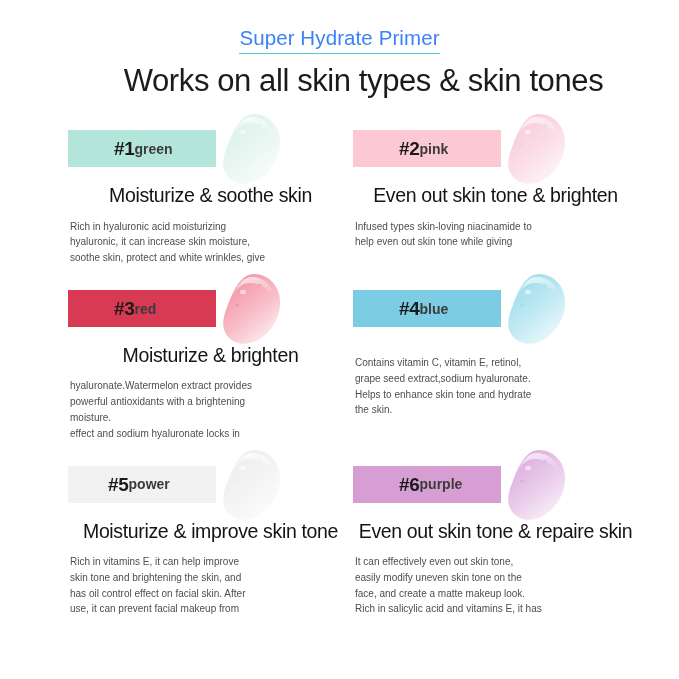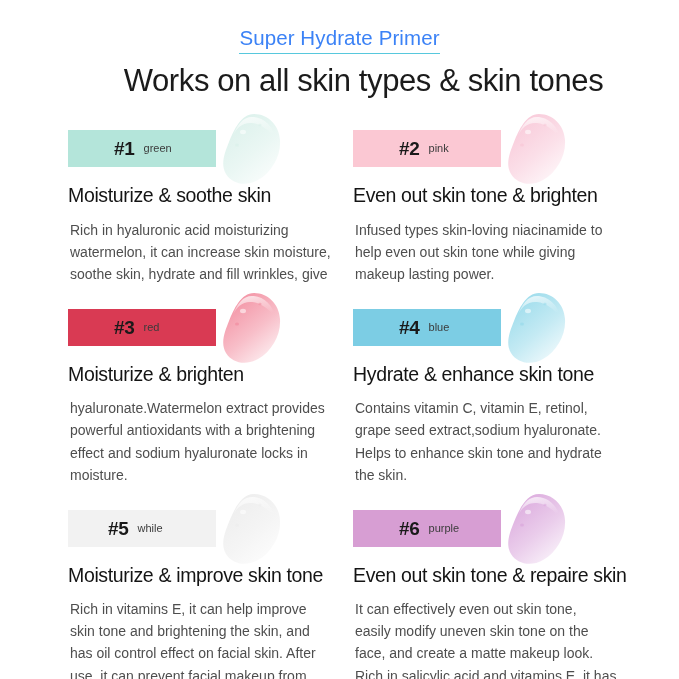--- a/index.html
+++ b/index.html
@@ -81,24 +81,23 @@
   }
   .swatch-num {
     font-size: 19px;
     font-weight: 700;
     color: #1a1a1a;
     margin-left: 46px;
     letter-spacing: -0.3px;
     line-height: 1;
   }
   .swatch-name {
-    font-size: 11px;
-    font-weight: 400;
+    font-size: 14px;
+    font-weight: 700;
     color: #3b3b3b;
-    margin-left: 9px;
     line-height: 1;
   }
   
   .card.white .swatch-num { margin-left: 40px; }
 
   .blob {
     position: absolute;
     left: 145px;
     top: -6px;
     width: 72px;
@@ -108,24 +107,25 @@
 
   
   .card-title {
     margin: 0;
     font-size: 19.5px;
     font-weight: 400;
     color: #141414;
     letter-spacing: -0.35px;
     line-height: 1.2;
     white-space: nowrap;
+    text-align: center;
   }
   .card-body {
     margin: 11px 0 0 2px;
-    font-size: 14px;
+    font-size: 10px;
     font-weight: 400;
     color: #4e4e4e;
     line-height: 1.58;
     max-width: 262px;
   }
   .card-body div { white-space: nowrap; }
 </style>
 </head>
 <body>
 
@@ -158,22 +158,22 @@
               <path d="M41 2 C55 2 66 13 67 28 C68 44 59 60 45 68 C33 75 19 72 13 62 C7 52 12 40 16 30 C21 18 28 2 41 2 Z" fill="url(#g0)"></path>
               <path d="M39 5 C50 5 60 14 62 26 C56 18 48 12 39 11 C30 10 23 16 20 24 C24 13 30 5 39 5 Z" fill="url(#h0)"></path>
               <ellipse cx="30" cy="20" rx="3" ry="2.2" fill="#ffffff" opacity="0.55"></ellipse>
               <ellipse cx="24" cy="33" rx="2" ry="1.6" fill="#d9f0ea" opacity="0.6"></ellipse>
               <ellipse cx="47" cy="13" rx="1.6" ry="1.3" fill="#d9f0ea" opacity="0.5"></ellipse>
             </svg></span>
         </div>
         <h2 class="card-title">Moisturize &amp; soothe skin</h2>
         <div class="card-body">
           <div>Rich in hyaluronic acid moisturizing</div>
-          <div>watermelon, it can increase skin moisture,</div>
-          <div>soothe skin, hydrate and fill wrinkles, give</div>
+          <div>hyaluronic, it can increase skin moisture,</div>
+          <div>soothe skin, protect and white wrinkles, give</div>
         </div>
       </div>
       <div class="card">
         <div class="swatch-row">
           <div class="swatch-bar" style="background:#fbc8d3;">
             <span class="swatch-num">#2</span>
             <span class="swatch-name">pink</span>
           </div>
           <span class="blob"><svg viewBox="0 0 72 76" width="72" height="76" aria-hidden="true">
               <defs>
@@ -191,21 +191,20 @@
               <path d="M39 5 C50 5 60 14 62 26 C56 18 48 12 39 11 C30 10 23 16 20 24 C24 13 30 5 39 5 Z" fill="url(#h1)"></path>
               <ellipse cx="30" cy="20" rx="3" ry="2.2" fill="#ffffff" opacity="0.55"></ellipse>
               <ellipse cx="24" cy="33" rx="2" ry="1.6" fill="#f8c5d6" opacity="0.6"></ellipse>
               <ellipse cx="47" cy="13" rx="1.6" ry="1.3" fill="#f8c5d6" opacity="0.5"></ellipse>
             </svg></span>
         </div>
         <h2 class="card-title">Even out skin tone &amp; brighten</h2>
         <div class="card-body">
           <div>Infused types skin-loving niacinamide to</div>
           <div>help even out skin tone while giving</div>
-          <div>makeup lasting power.</div>
         </div>
       </div>
       <div class="card">
         <div class="swatch-row">
           <div class="swatch-bar" style="background:#d93a53;">
             <span class="swatch-num">#3</span>
             <span class="swatch-name">red</span>
           </div>
           <span class="blob"><svg viewBox="0 0 72 76" width="72" height="76" aria-hidden="true">
               <defs>
@@ -223,22 +222,22 @@
               <path d="M39 5 C50 5 60 14 62 26 C56 18 48 12 39 11 C30 10 23 16 20 24 C24 13 30 5 39 5 Z" fill="url(#h2)"></path>
               <ellipse cx="30" cy="20" rx="3" ry="2.2" fill="#ffffff" opacity="0.55"></ellipse>
               <ellipse cx="24" cy="33" rx="2" ry="1.6" fill="#f2899c" opacity="0.6"></ellipse>
               <ellipse cx="47" cy="13" rx="1.6" ry="1.3" fill="#f2899c" opacity="0.5"></ellipse>
             </svg></span>
         </div>
         <h2 class="card-title">Moisturize &amp; brighten</h2>
         <div class="card-body">
           <div>hyaluronate.Watermelon extract provides</div>
           <div>powerful antioxidants with a brightening</div>
+          <div>moisture.</div>
           <div>effect and sodium hyaluronate locks in</div>
-          <div>moisture.</div>
         </div>
       </div>
       <div class="card">
         <div class="swatch-row">
           <div class="swatch-bar" style="background:#7ccde4;">
             <span class="swatch-num">#4</span>
             <span class="swatch-name">blue</span>
           </div>
           <span class="blob"><svg viewBox="0 0 72 76" width="72" height="76" aria-hidden="true">
               <defs>
@@ -252,33 +251,32 @@
                   <stop offset="100%" stop-color="#ffffff" stop-opacity="0"></stop>
                 </linearGradient>
               </defs>
               <path d="M41 2 C55 2 66 13 67 28 C68 44 59 60 45 68 C33 75 19 72 13 62 C7 52 12 40 16 30 C21 18 28 2 41 2 Z" fill="url(#g3)"></path>
               <path d="M39 5 C50 5 60 14 62 26 C56 18 48 12 39 11 C30 10 23 16 20 24 C24 13 30 5 39 5 Z" fill="url(#h3)"></path>
               <ellipse cx="30" cy="20" rx="3" ry="2.2" fill="#ffffff" opacity="0.55"></ellipse>
               <ellipse cx="24" cy="33" rx="2" ry="1.6" fill="#94d9ea" opacity="0.6"></ellipse>
               <ellipse cx="47" cy="13" rx="1.6" ry="1.3" fill="#94d9ea" opacity="0.5"></ellipse>
             </svg></span>
         </div>
-        <h2 class="card-title">Hydrate &amp; enhance skin tone</h2>
         <div class="card-body">
           <div>Contains vitamin C, vitamin E, retinol,</div>
           <div>grape seed extract,sodium hyaluronate.</div>
           <div>Helps to enhance skin tone and hydrate</div>
           <div>the skin.</div>
         </div>
       </div>
       <div class="card white">
         <div class="swatch-row">
           <div class="swatch-bar" style="background:#f2f2f2;">
             <span class="swatch-num">#5</span>
-            <span class="swatch-name">while</span>
+            <span class="swatch-name">power</span>
           </div>
           <span class="blob"><svg viewBox="0 0 72 76" width="72" height="76" aria-hidden="true">
               <defs>
                 <linearGradient id="g4" x1="0.15" y1="0.05" x2="0.8" y2="1">
                   <stop offset="0%" stop-color="#ececec" stop-opacity="0.95"></stop>
                   <stop offset="55%" stop-color="#ececec" stop-opacity="0.55"></stop>
                   <stop offset="100%" stop-color="#ececec" stop-opacity="0.12"></stop>
                 </linearGradient>
                 <linearGradient id="h4" x1="0" y1="0" x2="0.6" y2="1">
                   <stop offset="0%" stop-color="#ffffff" stop-opacity="0.85"></stop>

